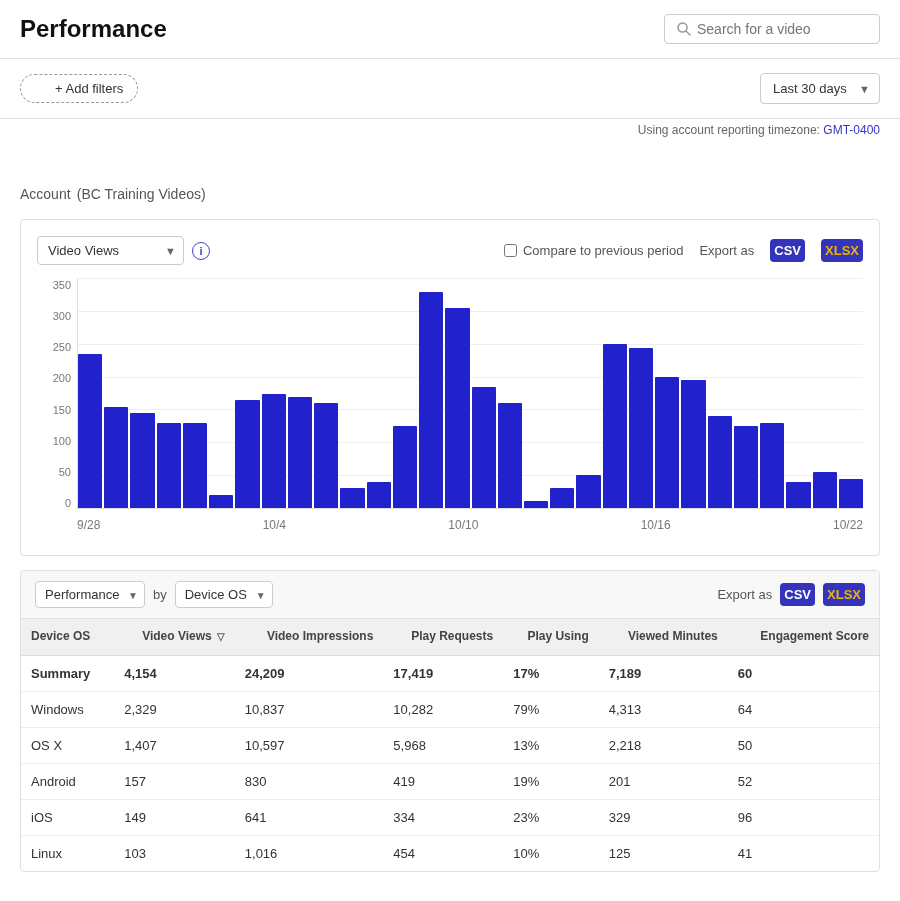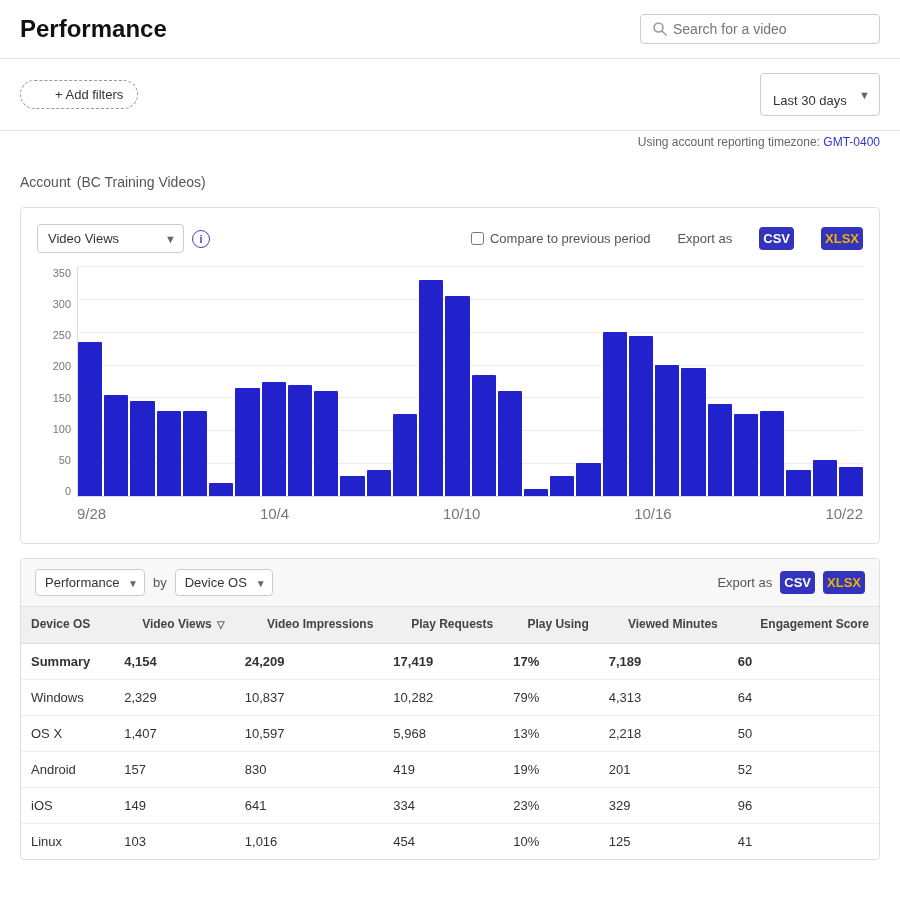--- a/index.html
+++ b/index.html
@@ -16,21 +16,21 @@
       font-size: 24px;
       font-weight: 700;
       color: #111;
     }
     .search-box {
       display: flex;
       align-items: center;
       border: 1px solid #ccc;
       border-radius: 4px;
       padding: 6px 12px;
-      width: 240px;
+      width: 216px;
       background: #fff;
     }
     .search-box input {
       border: none;
       outline: none;
       font-size: 14px;
       color: #666;
       width: 100%;
       background: transparent;
     }
@@ -57,21 +57,21 @@
     .add-filters-btn span { margin-left: 20px; }
 
     .date-select-wrap {
       position: relative;
     }
     .date-select {
       appearance: none;
       -webkit-appearance: none;
       border: 1px solid #ccc;
       border-radius: 4px;
-      padding: 19px 32px 7px 12px;
+      padding: 7px 32px 7px 12px;
       font-size: 13px;
       color: #333;
       background: #fff;
       cursor: pointer;
     }
     .date-select-arrow {
       position: absolute;
       right: 10px;
       top: 50%;
       transform: translateY(-50%);
@@ -86,20 +86,21 @@
       font-size: 12px;
       color: #666;
     }
     .timezone-row a { color: #3333cc; text-decoration: none; }
 
     .account-section { padding: 10px 20px 0; }
     .account-heading {
       font-size: 22px;
       font-weight: 700;
       color: #111;
+      margin-top: 24px;
     }
     .account-heading span {
       font-size: 14px;
       font-weight: 400;
       color: #555;
     }
 
     .chart-container {
       margin: 14px 20px;
       border: 1px solid #e0e0e0;
@@ -143,21 +144,21 @@
       font-size: 11px;
       display: flex;
       align-items: center;
       justify-content: center;
       cursor: pointer;
       font-weight: 600;
     }
     .chart-controls-right {
       display: flex;
       align-items: center;
-      gap: 27px;
+      gap: 16px;
       font-size: 13px;
     }
     .compare-label { display: flex; align-items: center; gap: 6px; color: #555; }
     .compare-label input { cursor: pointer; }
     .export-label { color: #555; }
     .export-btn {
       padding: 4px 4px;
       border-radius: 4px;
       font-size: 13px;
       font-weight: 600;
@@ -225,21 +226,21 @@
       bottom: 0;
       right: 0;
       height: 28px;
       display: flex;
       align-items: center;
     }
     .x-labels {
       width: 100%;
       display: flex;
       justify-content: space-between;
-      font-size: 15px;
+      font-size: 12px;
       color: #777;
     }
 
     
     .table-section {
       margin: 10px 20px;
       border: 1px solid #e0e0e0;
       border-radius: 4px;
       overflow: hidden;
     }

